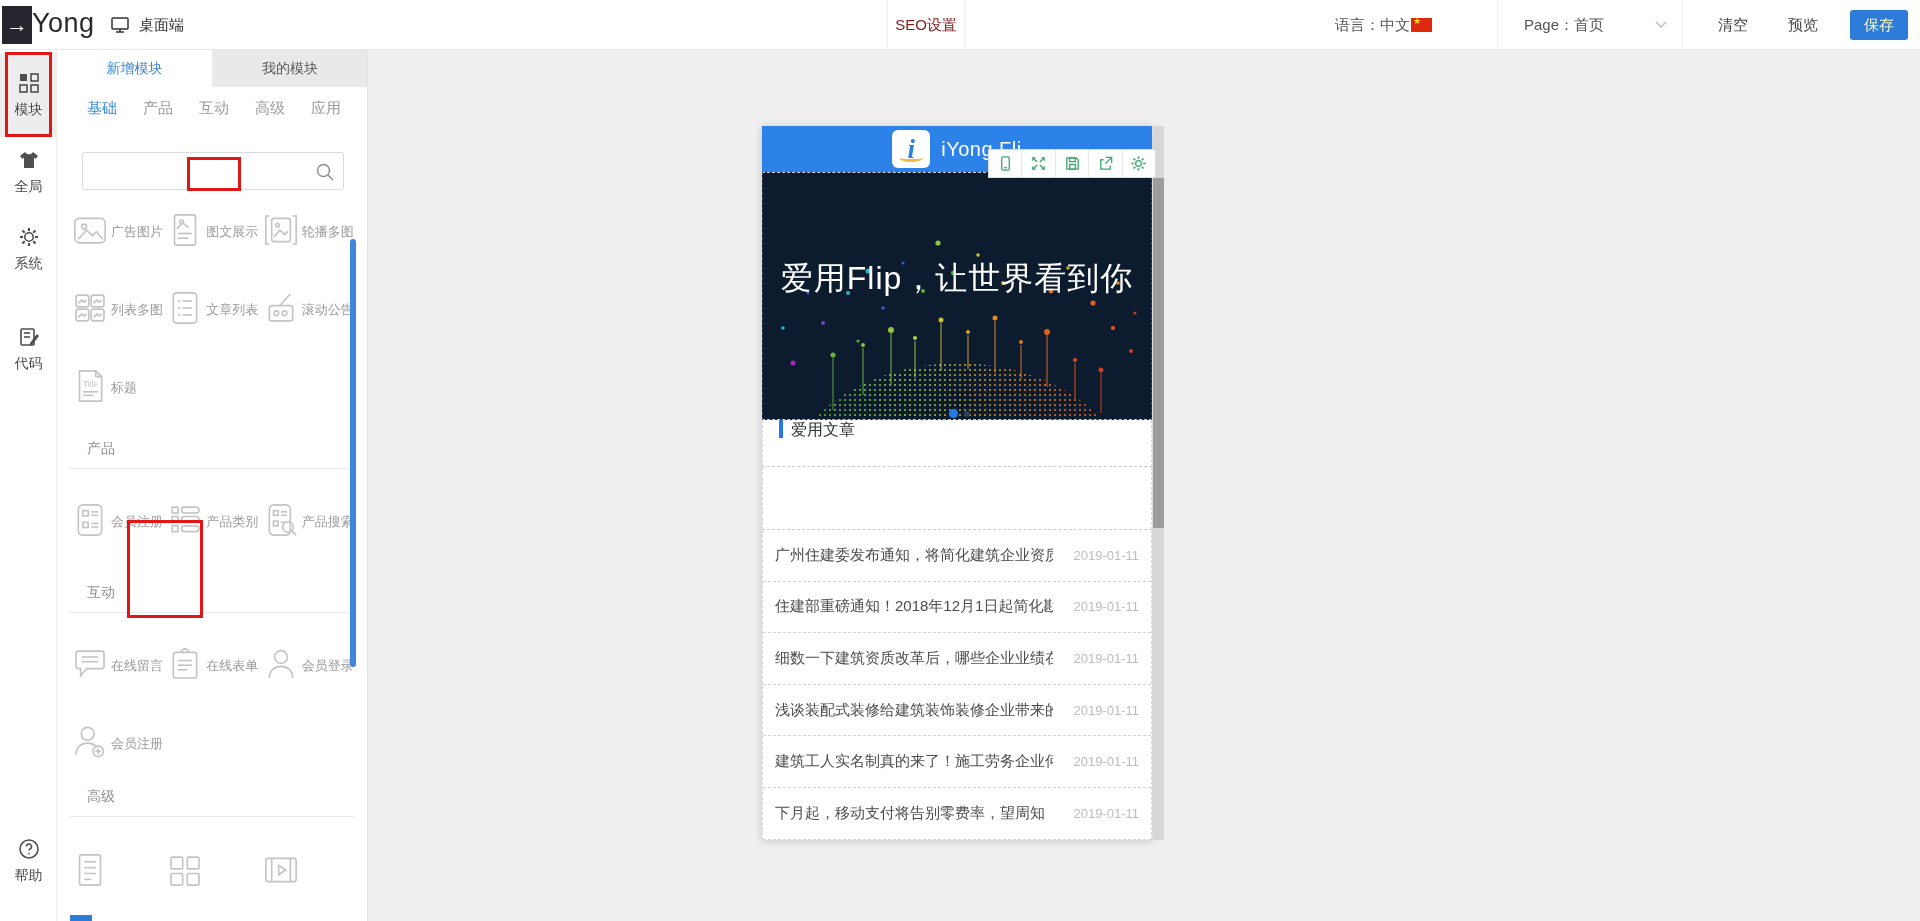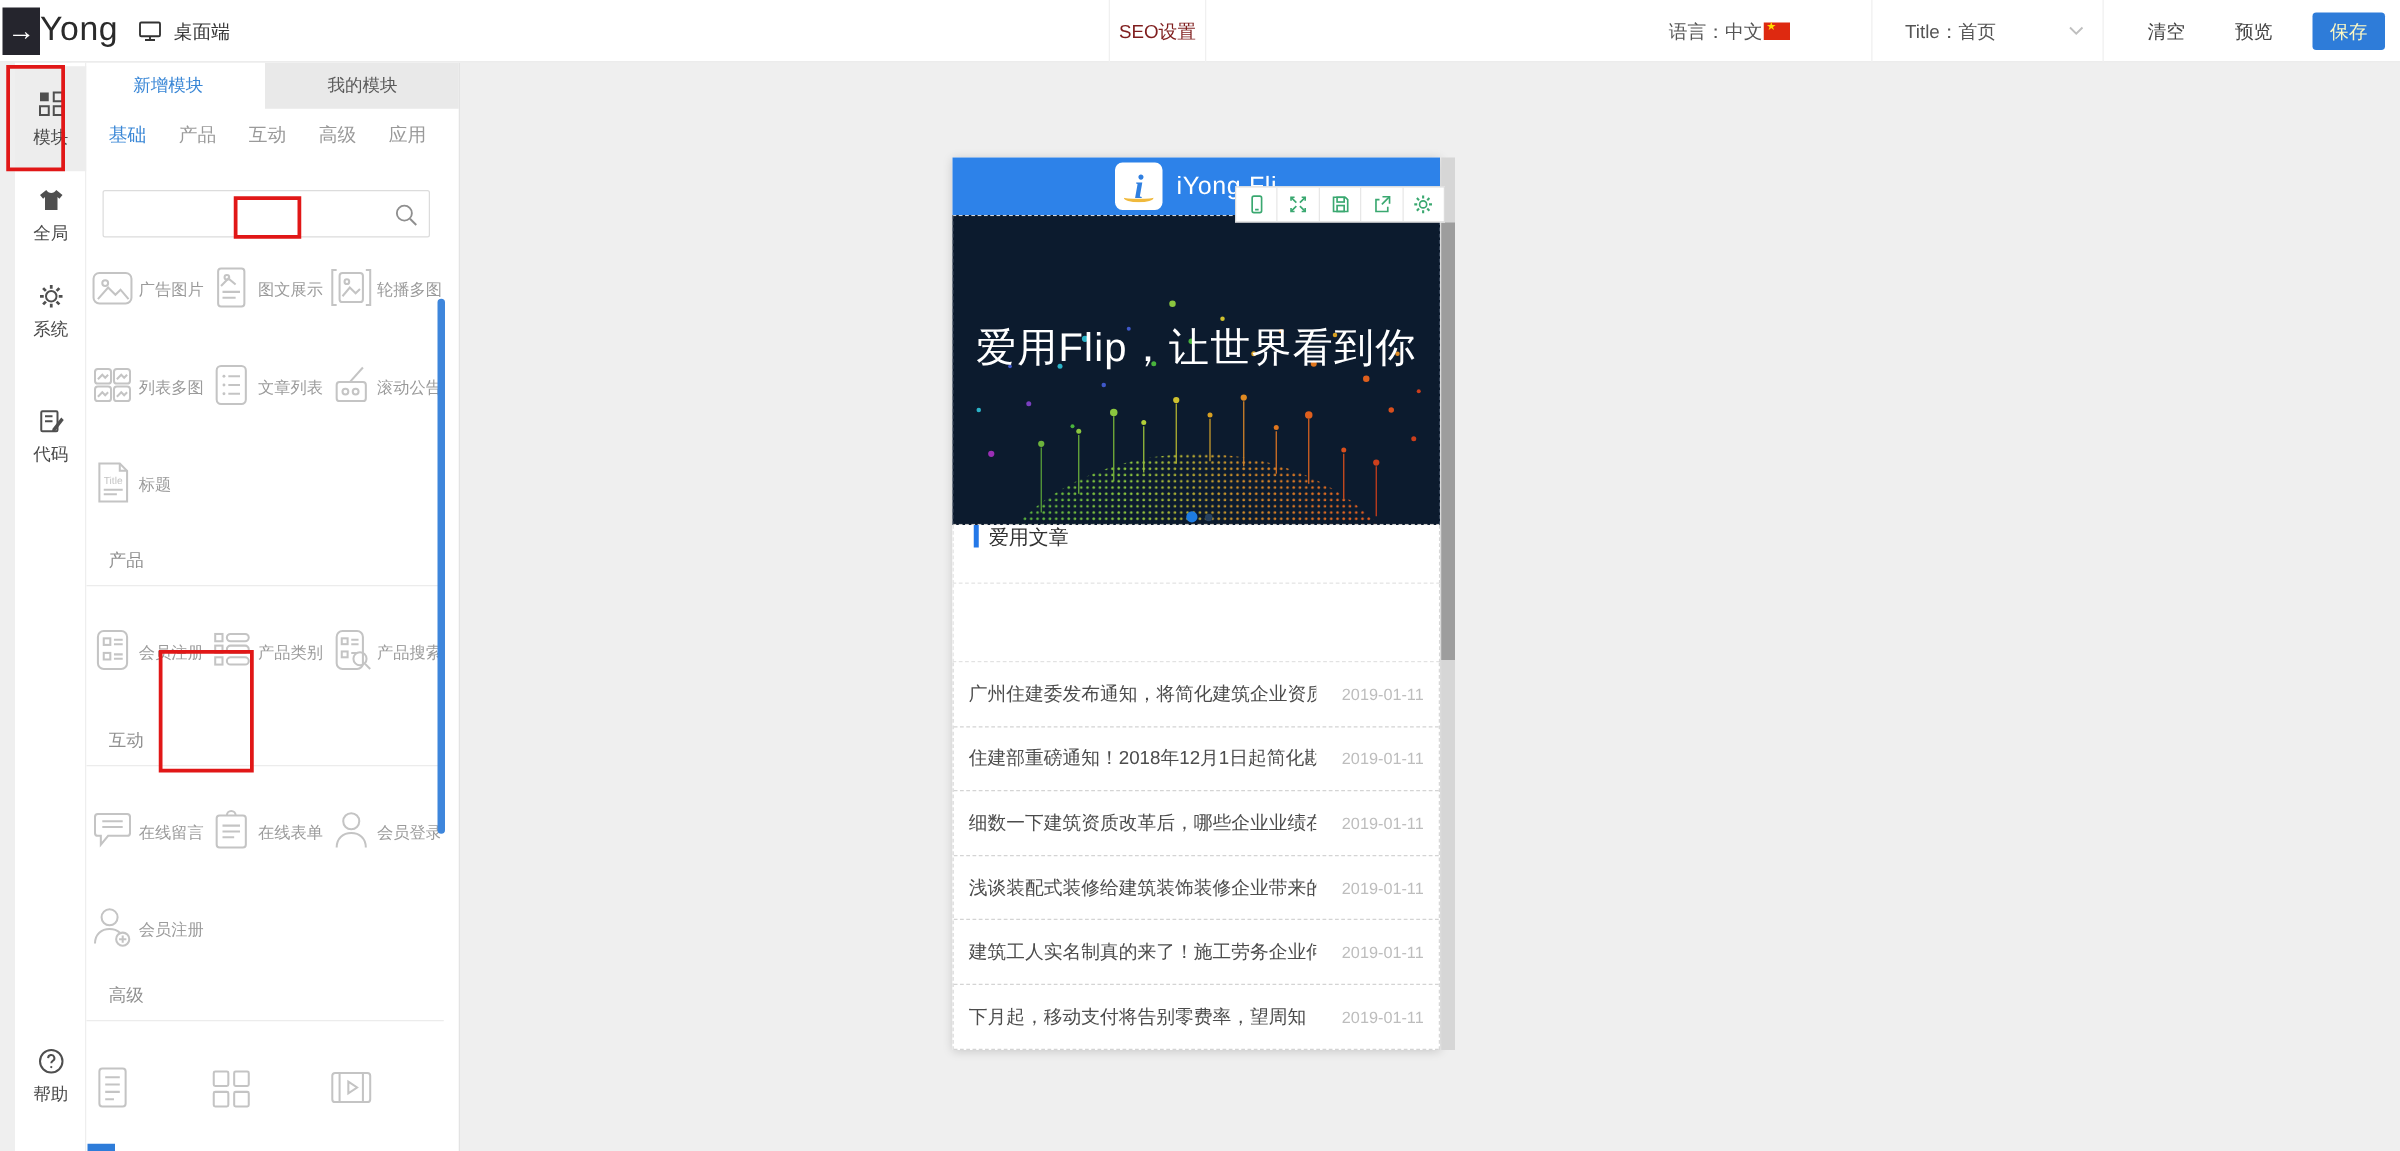--- a/index.html
+++ b/index.html
@@ -20,21 +20,21 @@
   .flag{position:relative;width:21px;height:14px;background:#de2910;display:inline-block}
   .flag span{position:absolute;left:2px;top:-2px;color:#ffde00;font-size:9px}
   .tb-div{position:absolute;top:0;width:1px;height:50px;background:#efefef}
   .page-cell{position:absolute;left:1524px;top:0;height:50px;display:flex;align-items:center;font-size:15px;color:#555}
   .chev{position:absolute;left:1655px;top:21px;color:#bfbfbf}
   .txt-btn{position:absolute;top:0;height:50px;display:flex;align-items:center;font-size:15px;color:#444;cursor:pointer}
   .save-btn{position:absolute;left:1850px;top:10px;width:58px;height:30px;background:#2e7cd9;color:#fef9c3;border-radius:3px;
             display:flex;align-items:center;justify-content:center;font-size:15px;cursor:pointer}
 
   
-  .sidebar{position:absolute;top:50px;left:12px;width:57px;height:871px;background:#fff;border-right:1px solid #eee;z-index:6}
+  .sidebar{position:absolute;top:50px;left:0;width:57px;height:871px;background:#fff;border-right:1px solid #eee;z-index:6}
   .sbitem{position:absolute;left:0;width:57px;display:flex;flex-direction:column;align-items:center;
           justify-content:center;gap:7px;color:#4a4a4a;font-size:14px;cursor:pointer}
   .sbitem svg{stroke:#4f4f4f;fill:none;stroke-width:1.6}
 
   
   .panel{position:absolute;top:50px;left:57px;width:311px;height:871px;background:#fff;border-right:1px solid #e3e3e3;z-index:5;overflow:hidden}
   .tab{position:absolute;top:0;height:37px;display:flex;align-items:center;justify-content:center;font-size:14px;cursor:pointer}
   .tab-new{left:0;width:155px;background:#fff;color:#3a87d6}
   .tab-mine{left:155px;width:156px;background:#e9e9e9;color:#5a5a5a}
   .cats{position:absolute;top:37px;left:0;right:0;height:42px;display:flex;align-items:center;padding-left:30px;gap:26px;
@@ -115,21 +115,21 @@
     <div class="seo-cell">SEO设置</div>
 
     <div class="lang">
       <span>语言：中文</span>
       <span class="flag">
           <span>★</span>
         </span>
     </div>
 
     <div class="tb-div" style="left:1497px"></div>
-    <div class="page-cell">Title：首页</div>
+    <div class="page-cell">Page：首页</div>
     <div class="chev">
       <svg width="12" height="8" viewBox="0 0 12 8" style="stroke:#bfbfbf;fill:none;stroke-width:1.5">
           <path d="M1 1 L6 6 L11 1"></path>
         </svg>
     </div>
     <div class="tb-div" style="left:1682px"></div>
 
     <div class="txt-btn" style="left:1718px">清空</div>
     <div class="txt-btn" style="left:1788px">预览</div>
     <div class="save-btn">保存</div>

